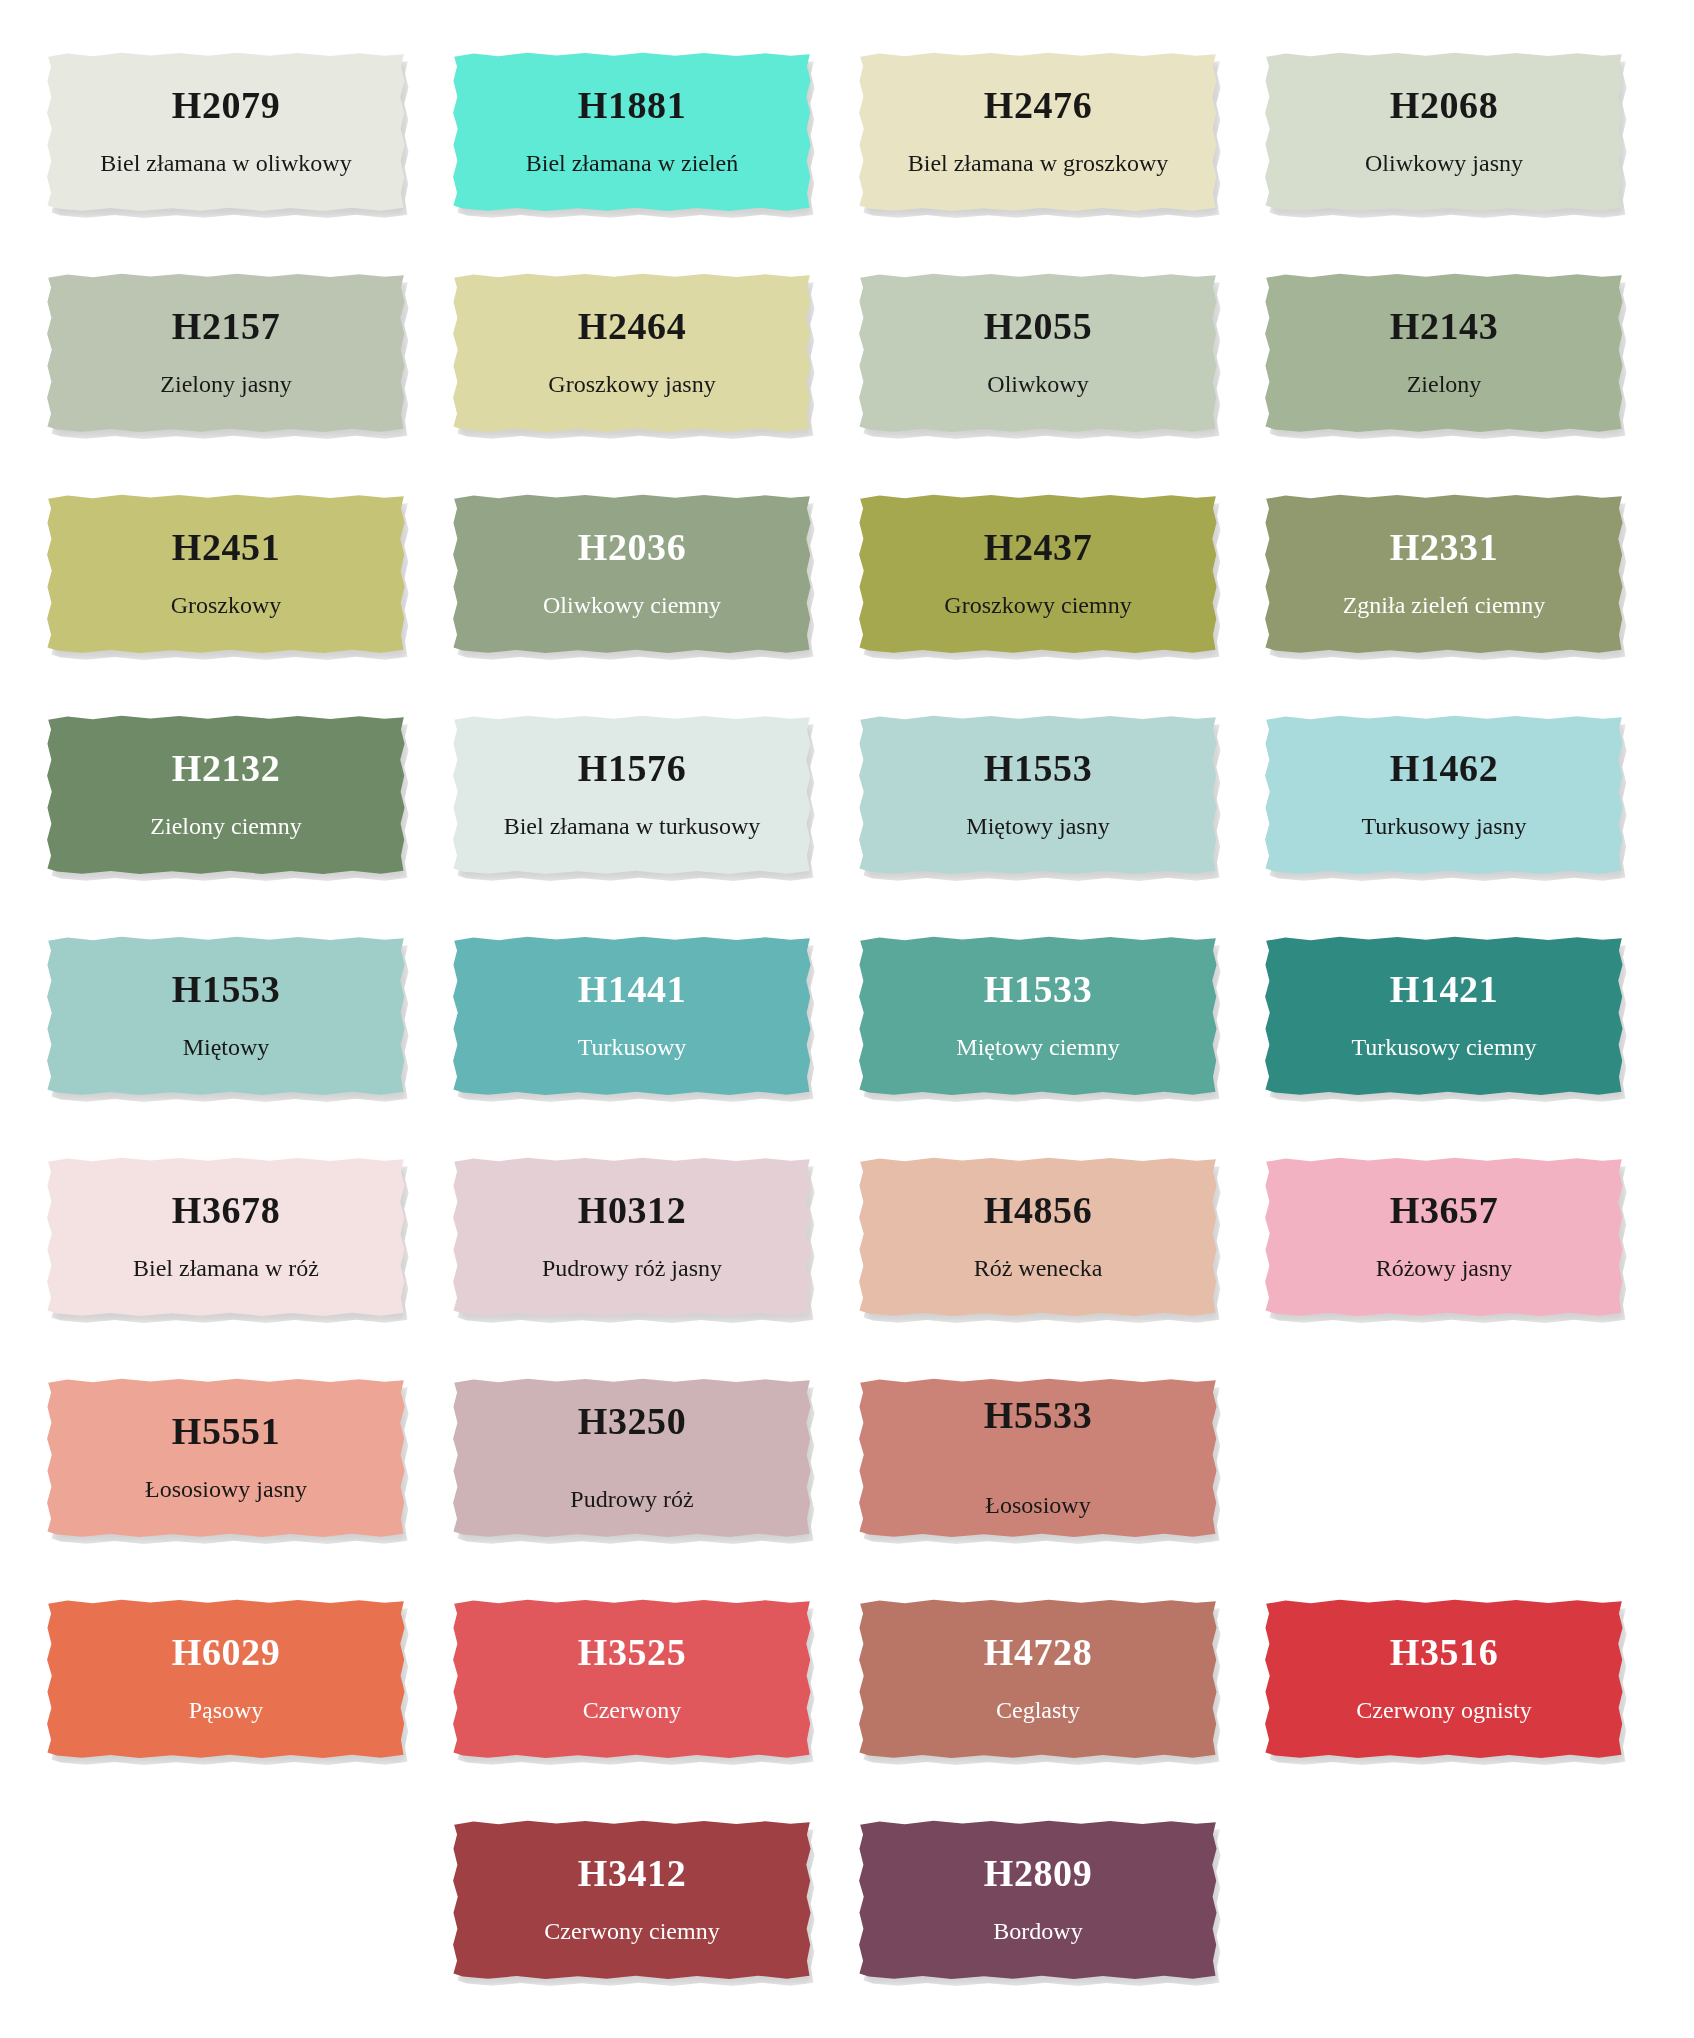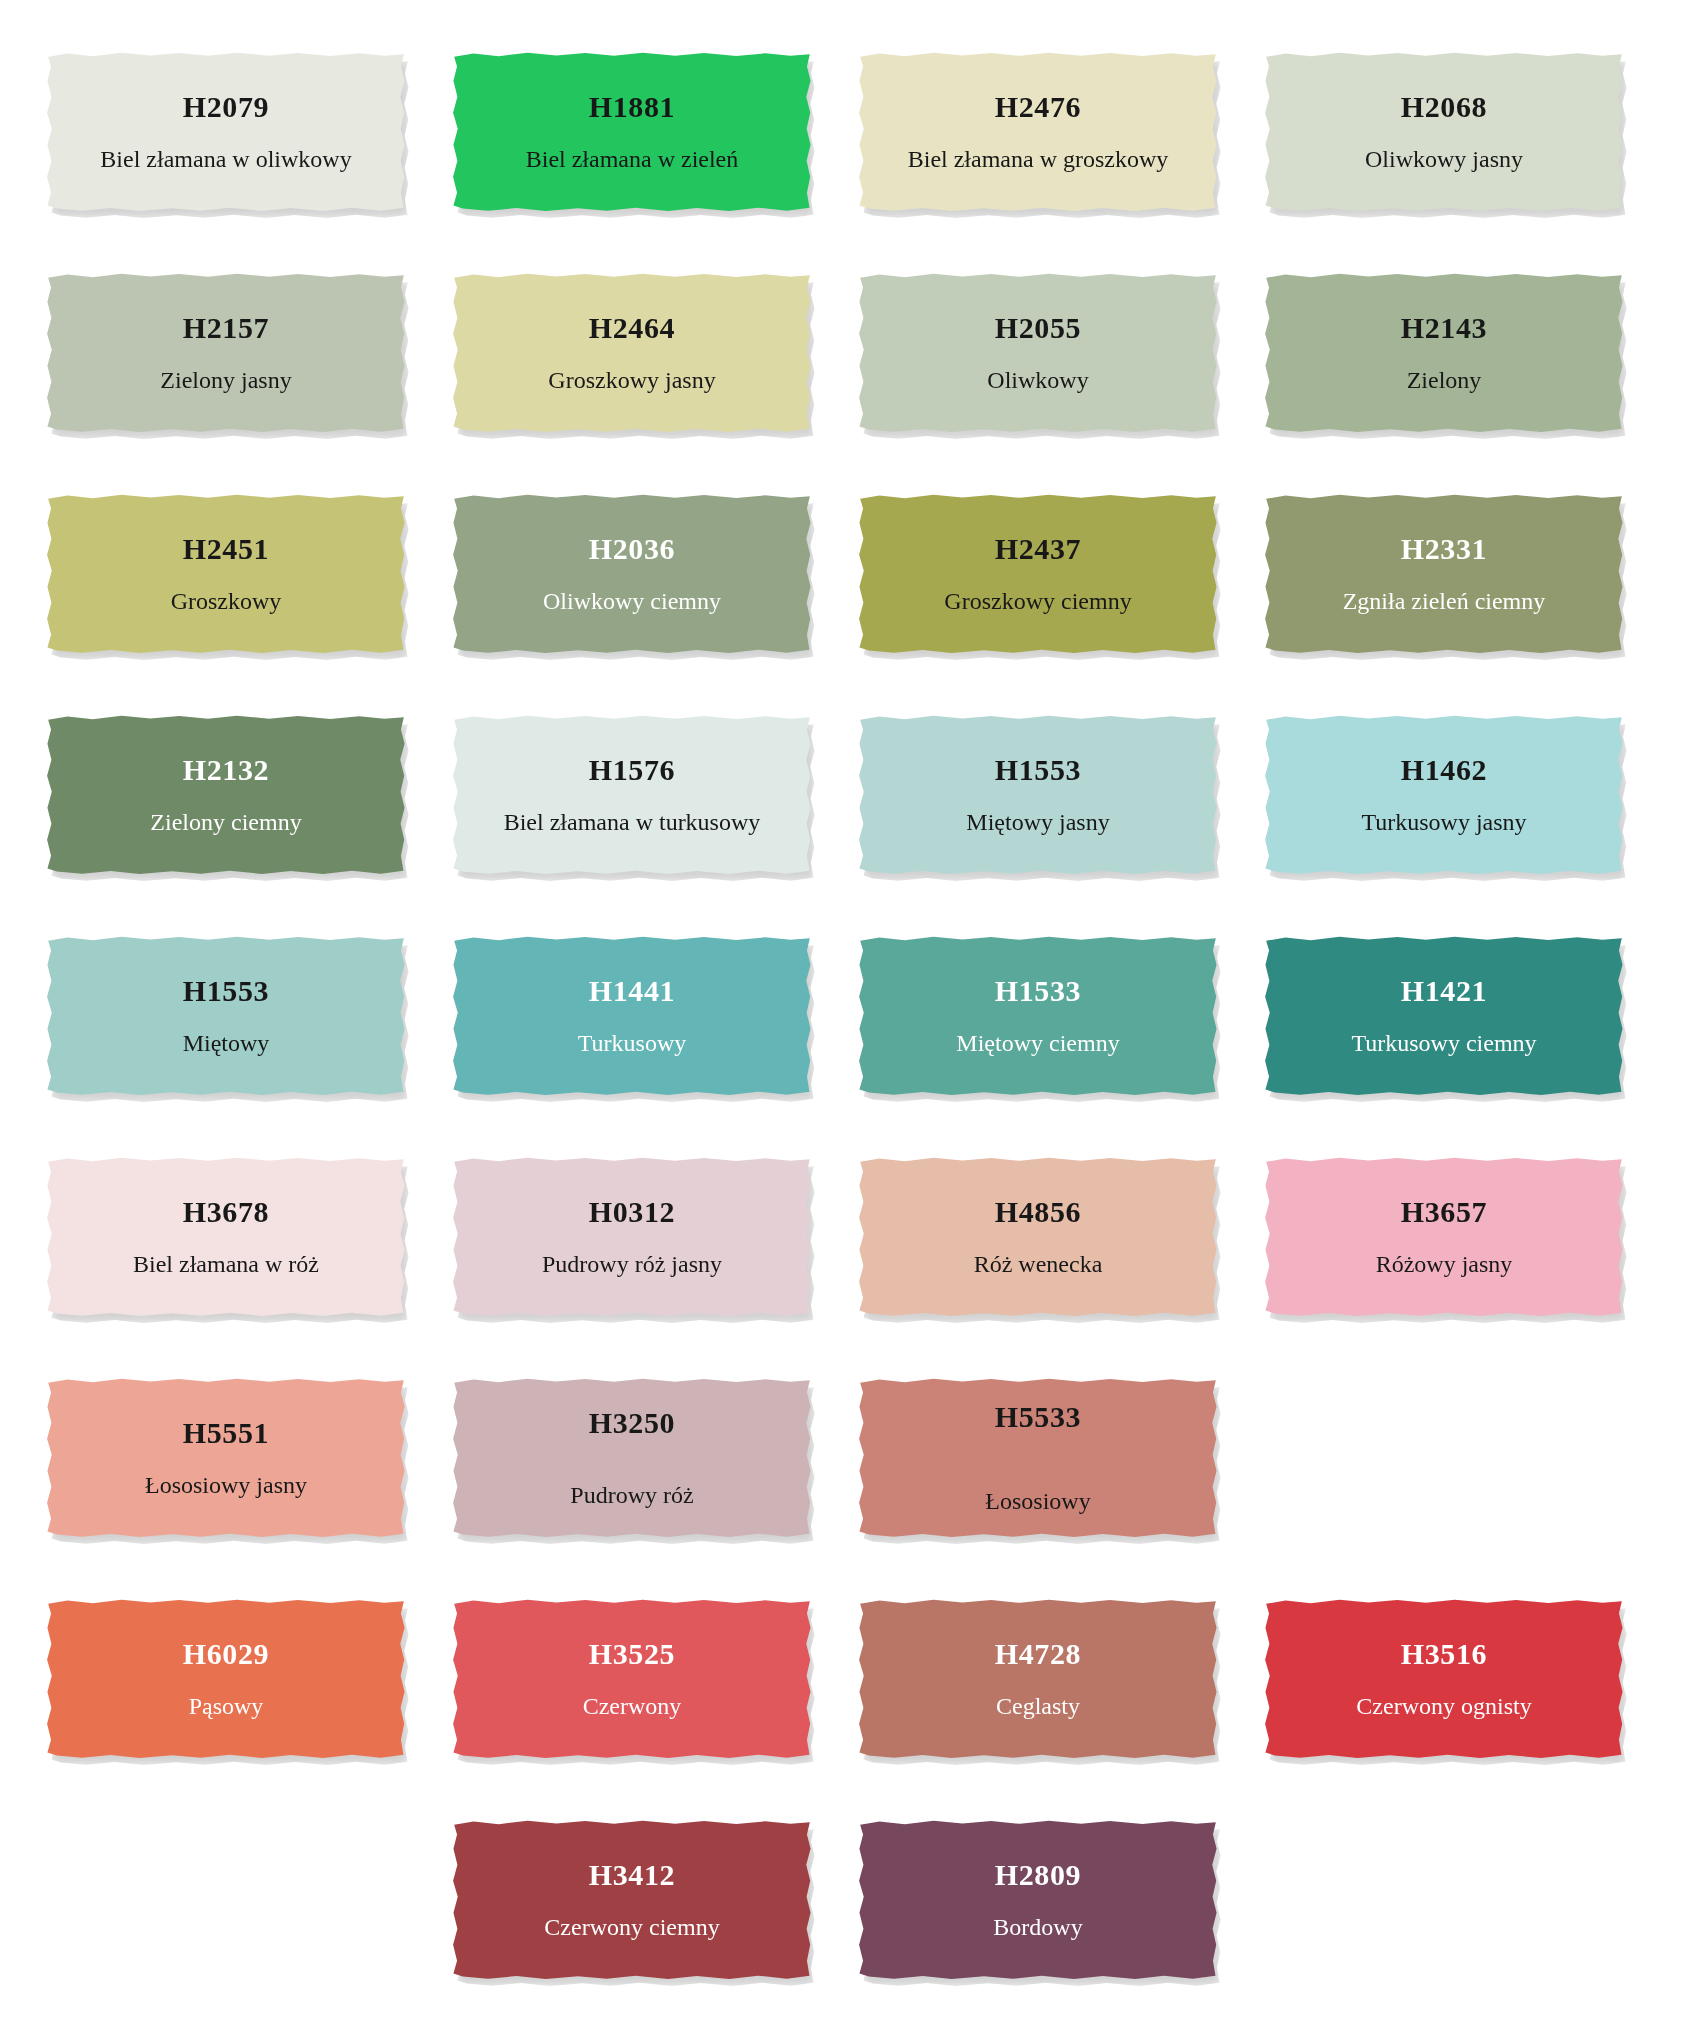--- a/index.html
+++ b/index.html
@@ -93,21 +93,21 @@
       10% 99.2%, 3% 97.8%, 0.4% 96%,
       1.4% 88%, 0.3% 78%, 1.5% 68%, 0.4% 58%, 1.6% 48%,
       0.3% 38%, 1.5% 28%, 0.4% 18%, 1.4% 9%
     );
     z-index: 0;
   }
 
   .swatch { z-index: 1; }
 
   .swatch-code {
-    font-size: 30px;
+    font-size: 38px;
     font-weight: 700;
     letter-spacing: 0.6px;
     line-height: 1.1;
     margin-bottom: 22px;
   }
 
   .swatch-name {
     font-size: 24px;
     font-weight: 400;
     line-height: 1.22;
@@ -124,21 +124,21 @@
     <div class="swatch-row">
       <div class="swatch-cell">
         <div class="swatch-shadow"></div>
         <div class="swatch" style="background: rgb(231, 233, 224);">
           <div class="swatch-code text-dark">H2079</div>
           <div class="swatch-name text-dark">Biel złamana w oliwkowy</div>
         </div>
       </div>
       <div class="swatch-cell">
         <div class="swatch-shadow"></div>
-        <div class="swatch" style="background: #22c55e; align-items: center;">
+        <div class="swatch" style="background: #5eead4; align-items: center;">
           <div class="swatch-code text-dark">H1881</div>
           <div class="swatch-name text-dark">Biel złamana w zieleń</div>
         </div>
       </div>
       <div class="swatch-cell">
         <div class="swatch-shadow"></div>
         <div class="swatch" style="background: rgb(232, 228, 195);">
           <div class="swatch-code text-dark">H2476</div>
           <div class="swatch-name text-dark">Biel złamana w groszkowy</div>
         </div>

